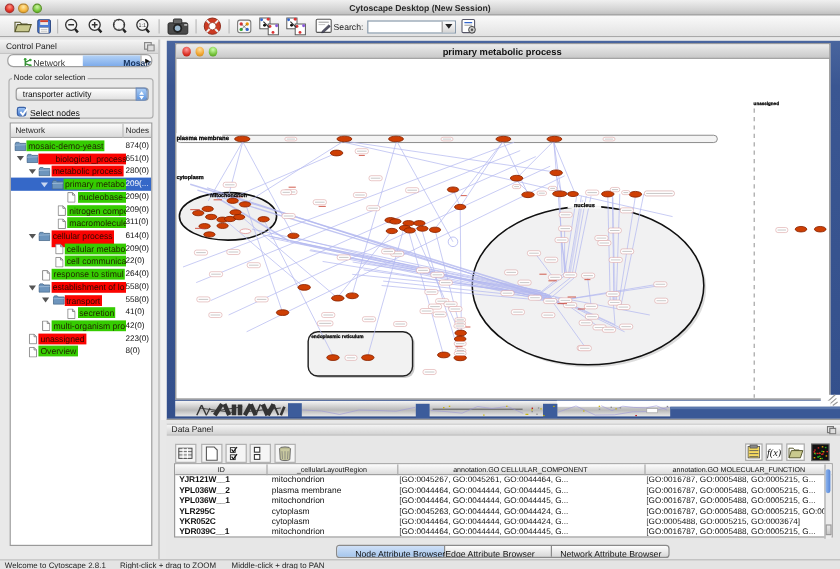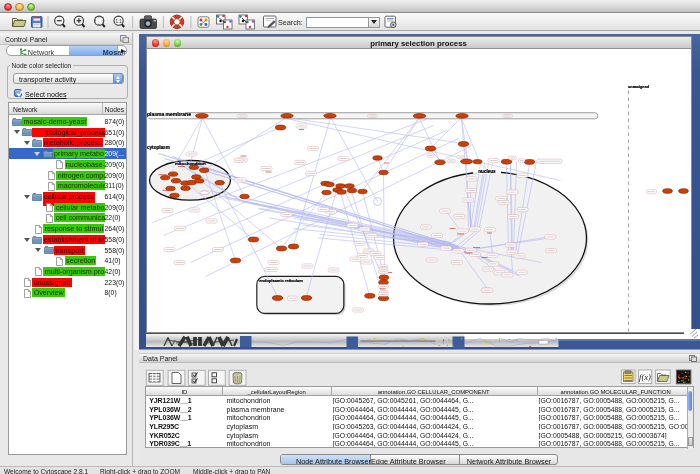--- a/index.html
+++ b/index.html
@@ -7,20 +7,21 @@
   body { font-family:"Liberation Sans", sans-serif; background:#e2e2e2; position:relative; }
   .abs { position:absolute; }
 </style>
 </head>
 <body>
 
 <div class="abs" style="left:0;top:0;width:700px;height:13px;background:linear-gradient(#f0f0f0,#d2d2d2 70%,#bfbfbf);border-bottom:1px solid #8a8a8a;">
   <div class="abs" style="left:3.8px;top:2.6px;width:8.4px;height:8.4px;border-radius:50%;background:radial-gradient(circle at 50% 30%, #ff9a8a, #e8382a 60%, #b01d10);border:0.5px solid #a33;"></div>
   <div class="abs" style="left:15.2px;top:2.6px;width:8.4px;height:8.4px;border-radius:50%;background:radial-gradient(circle at 50% 30%, #ffe9a8, #f6b73e 60%, #c78a1d);border:0.5px solid #b8862b;"></div>
   <div class="abs" style="left:26.7px;top:2.6px;width:8.4px;height:8.4px;border-radius:50%;background:radial-gradient(circle at 50% 30%, #d2f5a8, #7ccc3f 60%, #4d9a1b);border:0.5px solid #5a9226;"></div>
+  <div class="abs" style="left:0;top:2px;width:700px;text-align:center;font-size:7.2px;font-weight:bold;color:#2a2a2a;">Cytoscape Desktop (New Session)</div>
 </div>
 
 <div class="abs" style="left:0;top:13px;width:700px;height:18px;background:linear-gradient(#fafafa,#e2e2e2);border-bottom:1px solid #a8a8a8;"></div>
 <svg class="abs" style="left:0;top:13px;" width="700" height="18" viewBox="0 13 700 18">
     <line x1="48" y1="16" x2="48" y2="28" stroke="#bbb" stroke-width="1"></line>
     <line x1="132.6" y1="16" x2="132.6" y2="28" stroke="#bbb" stroke-width="1"></line>
     <line x1="163.4" y1="16" x2="163.4" y2="28" stroke="#bbb" stroke-width="1"></line>
     <line x1="190.9" y1="16" x2="190.9" y2="28" stroke="#bbb" stroke-width="1"></line>
     <g>
       <path d="M12.5,26.5 L14.5,20.5 L26,20.5 L24,26.5 Z" fill="#c9c98e" stroke="#55552a" stroke-width="0.9"></path>
@@ -124,21 +125,21 @@
 
 <div class="abs" style="left:133.5px;top:33px;width:5.5px;height:316.5px;background:#f2f2f2;"></div>
 
 <div class="abs" style="left:139px;top:33.5px;width:561px;height:316px;background:linear-gradient(180deg,#49659e,#3a5692 12%,#34508c);"></div>
 
 <div class="abs" style="left:145.5px;top:36.2px;width:546px;height:297.3px;background:#fff;border:1px solid #8a8a8a;">
   <div class="abs" style="left:0;top:0;width:544px;height:11.5px;background:linear-gradient(#ececec,#c9c9c9);border-bottom:1px solid #8e8e8e;">
     <div class="abs" style="left:5.5px;top:2px;width:7.4px;height:7.4px;border-radius:50%;background:radial-gradient(circle at 50% 30%, #f99, #dd3327 60%, #a81d10);"></div>
     <div class="abs" style="left:16.3px;top:2px;width:7.4px;height:7.4px;border-radius:50%;background:radial-gradient(circle at 50% 30%, #fd9, #f0a430 60%, #bb831f);"></div>
     <div class="abs" style="left:27.1px;top:2px;width:7.4px;height:7.4px;border-radius:50%;background:radial-gradient(circle at 50% 30%, #cfa, #76c23c 60%, #49921a);"></div>
-    <div class="abs" style="left:0;top:1.8px;width:544px;text-align:center;font-size:7.8px;font-weight:bold;color:#111;">primary selection process</div>
+    <div class="abs" style="left:0;top:1.8px;width:544px;text-align:center;font-size:7.8px;font-weight:bold;color:#111;">primary metabolic process</div>
   </div>
 </div>
 
 <svg class="abs" style="left:146.5px;top:48.5px;" width="544" height="284" viewBox="146.5 48.5 544 284">
     <rect x="146.8" y="112.2" width="450.5" height="6.1" rx="3" fill="#f4f4f4" stroke="#888" stroke-width="0.8"></rect>
     <ellipse cx="189.5" cy="179.8" rx="40.5" ry="19.8" fill="#f0f0f0" stroke="#111" stroke-width="1.3"></ellipse>
     <ellipse cx="491.5" cy="239.5" rx="96.5" ry="66" fill="#aaa" opacity="0.4"></ellipse>
     <ellipse cx="489.5" cy="237.5" rx="96.5" ry="66" fill="#f1f1f2" stroke="#111" stroke-width="1.3"></ellipse>
     <rect x="258" y="277.5" width="87" height="37" rx="8" fill="#999" opacity="0.5"></rect>
     <rect x="256.3" y="275.9" width="87" height="37" rx="8" fill="#f2f2f2" stroke="#222" stroke-width="1.2"></rect>

